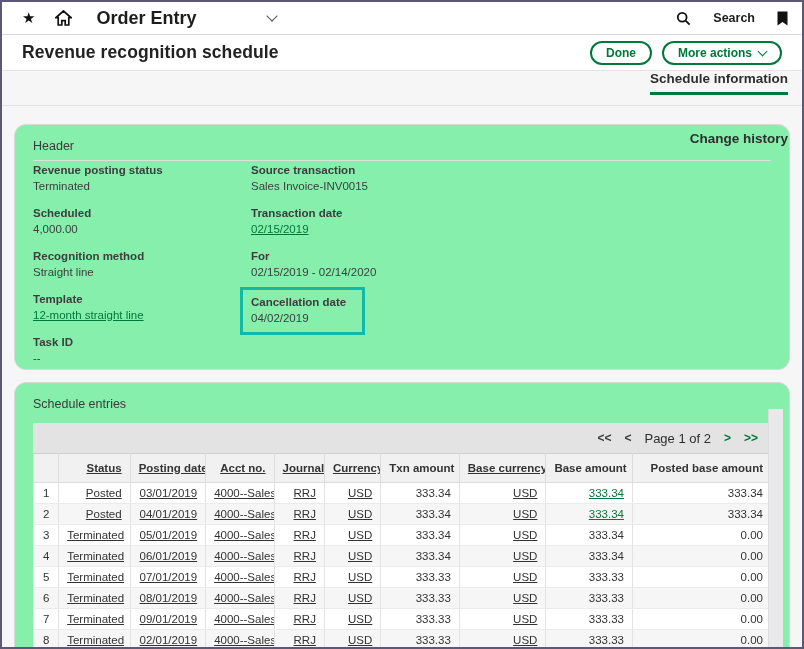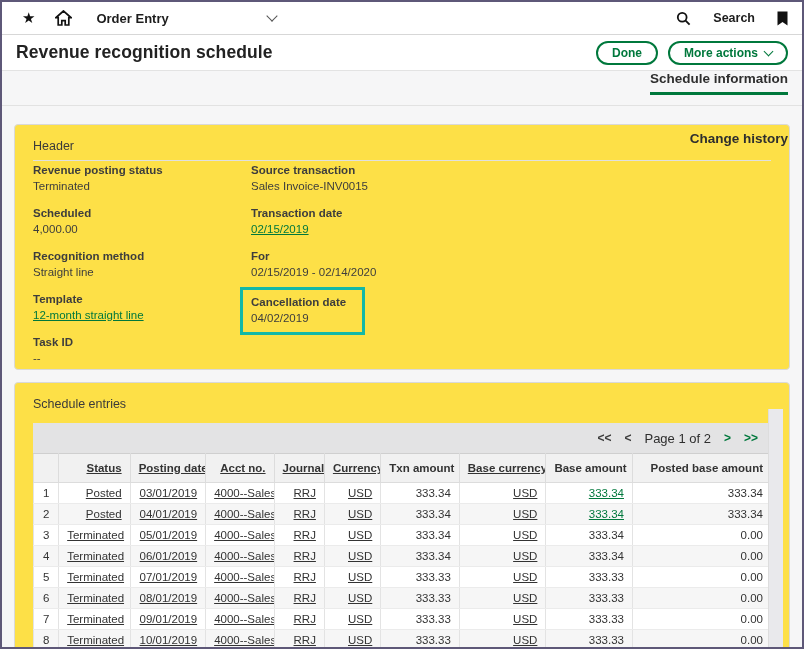--- a/index.html
+++ b/index.html
@@ -17,49 +17,49 @@
     height: 33px; background: #fff; border-bottom: 1px solid #d7d7d7;
     display: flex; align-items: center; padding: 0 14px;
   }
   .topbar .icon-btn { display: inline-flex; align-items: center; justify-content: center; cursor: pointer; }
   .star-glyph { font-size: 15px; color: #111; margin-left: 6px; }
   .home-glyph { margin-left: 20px; }
   .module-select {
     display: flex; align-items: center; margin-left: 24px; cursor: pointer; width: 180px;
     justify-content: space-between;
   }
-  .module-select .module-label { font-size: 13px; font-weight: bold; color: #1d1d1d; }
+  .module-select .module-label { font-size: 18px; font-weight: bold; color: #1d1d1d; }
   .chev { width: 8px; height: 8px; border-right: 1.5px solid #555; border-bottom: 1.5px solid #555;
     transform: rotate(45deg); margin-top: -4px; }
   .topbar-right { margin-left: auto; display: flex; align-items: center; gap: 22px; }
   .search-box { display: flex; align-items: center; gap: 22px; cursor: pointer; }
   .search-box span { font-size: 12.5px; font-weight: bold; color: #1d1d1d; }
   
   .titlebar {
     height: 36px; background: #fff; border-bottom: 1px solid #e3e3e3;
-    display: flex; align-items: center; padding: 0 14px;
+    display: flex; align-items: center; padding: 0 20px;
   }
   .page-title { font-size: 17.5px; font-weight: 700; color: #222; letter-spacing: .1px; }
   .title-actions { margin-left: auto; display: flex; gap: 10px; align-items: center; }
   .pill-btn {
     border: 2px solid #00783c; color: #00783c; background: #fff; border-radius: 13px;
     font-family: "Liberation Sans", sans-serif;
     font-size: 12px; font-weight: bold; padding: 3px 14px; cursor: pointer;
     display: inline-flex; align-items: center; gap: 7px; line-height: 14px;
   }
   .pill-btn .chev { border-color: #00783c; width: 7px; height: 7px; margin-top: -3px; }
   
   .tabs { height: 41px; position: relative; padding: 0 14px; display: flex; align-items: flex-end; gap: 36px; flex-direction: column; }
   .tabs::after { content: ""; position: absolute; left: 0; right: 0; bottom: 6px; height: 1px; background: #e2e2e2; }
   .tab { font-size: 13.5px; font-weight: bold; color: #2e2e2e; padding-bottom: 9px; cursor: pointer; position: relative; z-index: 1; }
   .tab.active { border-bottom: 3px solid #00783c; padding-bottom: 6px; }
   
   .content { padding: 12px 12px 0 12px; }
   .card {
-    background: #fde047; border: 1px solid #d9d9d9; border-radius: 4px;
+    background: #86efac; border: 1px solid #d9d9d9; border-radius: 12px;
   }
   .card-header-section { height: 246px; padding: 14px 18px; }
   .card-entries { margin-top: 12px; height: 300px; padding: 14px 18px 0 18px; position: relative; }
   .section-title { font-size: 12.5px; color: #3a3a3a; }
   .section-rule { border: none; border-top: 1px solid #e0e0e0; margin-top: 7px; }
   .fields-grid { display: grid; grid-template-columns: 218px 1fr; margin-top: 3px; }
   .field { margin-bottom: 15px; }
   .field .f-label { font-size: 11.5px; font-weight: bold; color: #3d3d3d; margin-bottom: 4px; }
   .field .f-value { font-size: 11.5px; color: #3d3d3d; }
   .green-link { color: #00783c; text-decoration: underline; cursor: pointer; }
@@ -307,21 +307,21 @@
             <td class="al">RRJ</td>
             <td class="al">USD</td>
             <td class="ar">333.33</td>
             <td class="al">USD</td>
             <td class="ar">333.33</td>
             <td class="ar">0.00</td>
           </tr>
           <tr class="even">
             <td class="ac">8</td>
             <td class="al">Terminated</td>
-            <td class="al">10/01/2019</td>
+            <td class="al">02/01/2019</td>
             <td class="al">4000--Sales</td>
             <td class="al">RRJ</td>
             <td class="al">USD</td>
             <td class="ar">333.33</td>
             <td class="al">USD</td>
             <td class="ar">333.33</td>
             <td class="ar">0.00</td>
           </tr>
         </tbody>
     </table>

